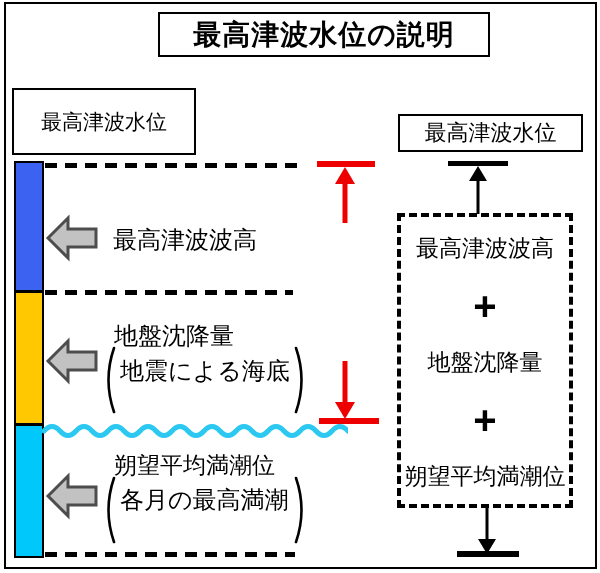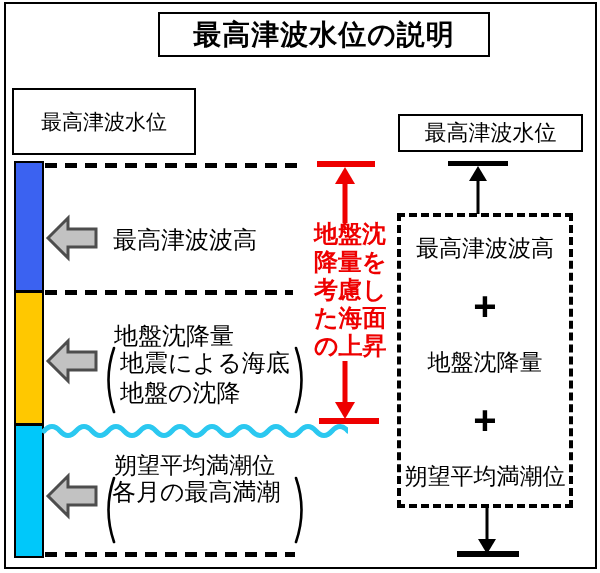--- a/index.html
+++ b/index.html
@@ -29,23 +29,23 @@
   
   .dash-line{height:5px;background:repeating-linear-gradient(90deg,#000 0 12px,transparent 12px 20px);}
   .dash-top{left:45px;top:163px;width:253px;}
   .dash-mid{left:45px;top:290px;width:248px;}
   .dash-bottom{left:45px;top:552px;width:250px;}
   
   .seg-label{font-size:24px;white-space:nowrap;}
   .lbl-1{left:113px;top:224px;}
   .lbl-2{left:114px;top:320px;}
   .lbl-3{left:114px;top:450px;font-size:23px;}
-  .note{font-size:24px;line-height:30px;white-space:nowrap;}
+  .note{font-size:24px;line-height:30px;white-space:nowrap;margin-top:8px;}
   .note-1{left:120px;top:348px;}
-  .note-2{left:112px;top:477px;}
+  .note-2{left:120px;top:477px;}
   .paren{width:14px;height:68px;}
   
   .red-bar{height:6px;}
   .red-bar-top{left:317px;top:161px;width:58px;}
   .red-bar-bottom{left:319px;top:418px;width:60px;}
   .red-text{left:314px;top:220px;width:78px;font-size:24px;font-weight:bold;
     line-height:28px;word-break:break-all;text-align:left;}
   
   .right-label-box{left:398px;top:114px;width:185px;height:38px;border:2px solid #000;
     display:flex;align-items:center;justify-content:center;font-size:22px;}
@@ -98,21 +98,20 @@
   </svg>
 
   <div class="abs seg-label lbl-1">最高津波波高</div>
 
   <div class="abs seg-label lbl-2">地盤沈降量</div>
   <svg class="abs paren" style="left:102px;top:346px;" viewBox="0 0 14 68">
     <path d="M12 2 Q 1 34 12 66" fill="none" stroke="#000" stroke-width="2.6" stroke-linecap="round"></path>
   </svg>
   <div class="abs note note-1">
     <div>地震による海底</div>
-    <div>地盤の沈降</div>
   </div>
   <svg class="abs paren" style="left:294px;top:346px;" viewBox="0 0 14 68">
     <path d="M2 2 Q 13 34 2 66" fill="none" stroke="#000" stroke-width="2.6" stroke-linecap="round"></path>
   </svg>
 
   <div class="abs seg-label lbl-3">朔望平均満潮位</div>
   <svg class="abs paren" style="left:102px;top:476px;" viewBox="0 0 14 68">
     <path d="M12 2 Q 1 34 12 66" fill="none" stroke="#000" stroke-width="2.6" stroke-linecap="round"></path>
   </svg>
   <div class="abs note note-2">
@@ -120,21 +119,20 @@
   </div>
   <svg class="abs paren" style="left:294px;top:476px;" viewBox="0 0 14 68">
     <path d="M2 2 Q 13 34 2 66" fill="none" stroke="#000" stroke-width="2.6" stroke-linecap="round"></path>
   </svg>
 
   <div class="abs red-bar red-bar-top" style="background: rgb(238, 0, 0);"></div>
   <svg class="abs" style="left:335px;top:167px;" width="20" height="56" viewBox="0 0 20 56">
     <polygon points="10,0 0,17 20,17" fill="#EE0000"></polygon>
     <rect x="7.5" y="15" width="5" height="41" fill="#EE0000"></rect>
   </svg>
-  <div class="abs red-text" style="color: rgb(238, 0, 0);">地盤沈降量を考慮した海面の上昇</div>
   <svg class="abs" style="left:335px;top:361px;" width="20" height="58" viewBox="0 0 20 58">
     <rect x="7.5" y="0" width="5" height="43" fill="#EE0000"></rect>
     <polygon points="10,58 0,41 20,41" fill="#EE0000"></polygon>
   </svg>
   <div class="abs red-bar red-bar-bottom" style="background: rgb(238, 0, 0);"></div>
 
   <div class="abs right-label-box">
     <span>最高津波水位</span>
   </div>
 

